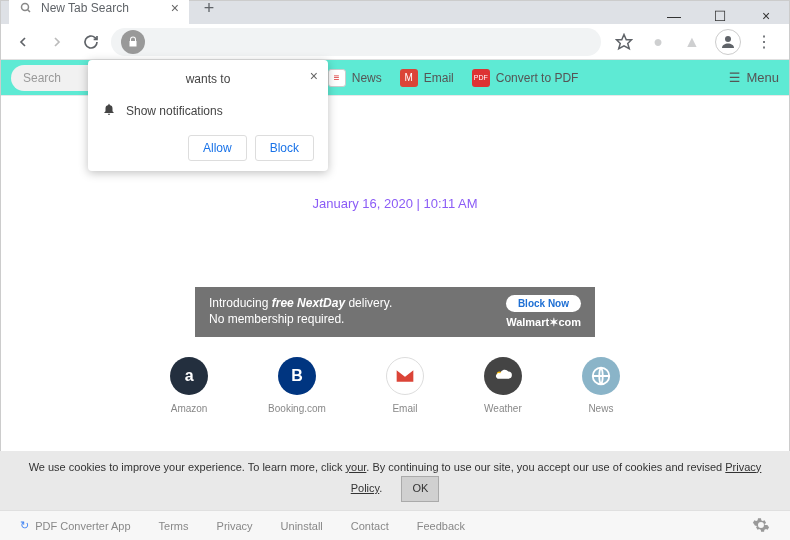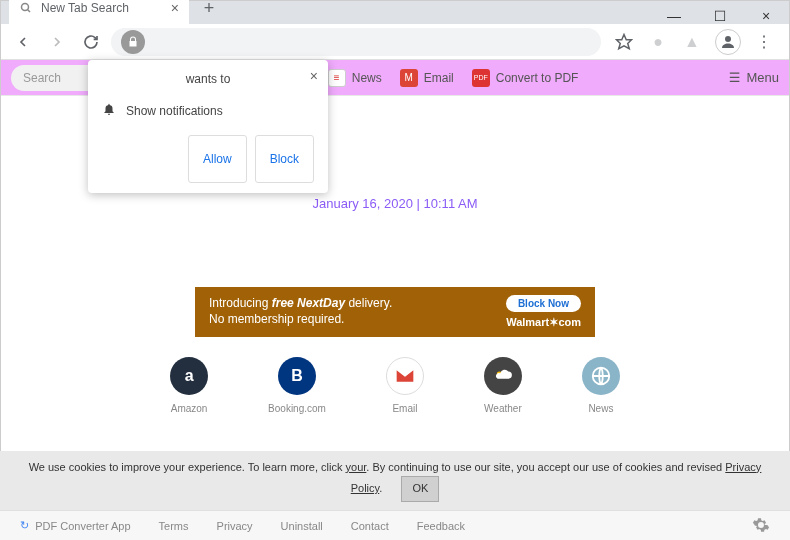--- a/index.html
+++ b/index.html
@@ -19,36 +19,36 @@
 .addressbar { height: 36px; background: #fff; display: flex; align-items: center; padding: 0 8px; gap: 6px; border-bottom: 1px solid #e0e0e0; }
 .nav-btn { width: 28px; height: 28px; border-radius: 50%; display: flex; align-items: center; justify-content: center; color: #5f6368; cursor: pointer; }
 .nav-btn.disabled { color: #bbb; }
 .url-area { flex: 1; height: 28px; background: #f1f3f4; border-radius: 14px; display: flex; align-items: center; padding: 0 10px; gap: 8px; }
 .lock-chip { width: 24px; height: 24px; background: #999; border-radius: 50%; display: flex; align-items: center; justify-content: center; }
 .right-icons { display: flex; align-items: center; gap: 12px; padding: 0 6px; }
 .right-icons > * { width: 22px; height: 22px; display: flex; align-items: center; justify-content: center; color: #5f6368; cursor: pointer; }
 .avatar { width: 26px; height: 26px; border-radius: 50%; background: #fff; border: 1px solid #ccc; display: flex; align-items: center; justify-content: center; }
 
 
-.toolbar { height: 36px; background: #f0abfc; border-bottom: 1px solid #e8e8e8; display: flex; align-items: center; padding: 0 10px; gap: 18px; font-size: 12px; color: #555; }
+.toolbar { height: 36px; background: #5eead4; border-bottom: 1px solid #e8e8e8; display: flex; align-items: center; padding: 0 10px; gap: 18px; font-size: 12px; color: #555; }
 .toolbar-search { width: 180px; height: 26px; background: #f1f1f1; border-radius: 13px; padding: 0 12px; display: flex; align-items: center; color: #999; font-size: 12px; }
 .toolbar-item { display: flex; align-items: center; gap: 6px; cursor: pointer; }
 .toolbar-spacer { flex: 1; }
 .menu-btn { display: flex; align-items: center; gap: 6px; cursor: pointer; font-size: 13px; }
 
 
 .content { flex: 1; background: #fff; display: flex; flex-direction: column; align-items: center; padding-top: 100px; position: relative; }
 .datetime { font-size: 13px; color: #8b5cf6; margin-bottom: 60px; }
 .search-wrap { display: flex; width: 500px; height: 44px; border: 1px solid #ddd; border-radius: 22px; overflow: hidden; }
 .search-input { flex: 1; border: none; padding: 0 18px; font-size: 14px; color: #444; outline: none; }
 .search-btn { width: 62px; background: #4285f4; display: flex; align-items: center; justify-content: center; cursor: pointer; border-radius: 22px; margin: -1px; }
 .search-btn svg { width: 20px; height: 20px; fill: #fff; }
 
 
-.ad-banner { margin-top: 16px; width: 400px; height: 50px; background: #a16207; color: #fff; display: flex; align-items: center; padding: 0 14px; font-size: 12px; gap: 10px; }
+.ad-banner { margin-top: 16px; width: 400px; height: 50px; background: #737373; color: #fff; display: flex; align-items: center; padding: 0 14px; font-size: 12px; gap: 10px; }
 .ad-text { flex: 1; line-height: 1.3; }
 .ad-free { font-weight: bold; }
 .ad-cta { background: #fff; color: #1e6fd4; border-radius: 12px; padding: 3px 12px; font-size: 10px; cursor: pointer; font-weight: bold; }
 .ad-logo { font-size: 11px; font-weight: bold; }
 
 
 .quicklinks { display: flex; gap: 60px; margin-top: 20px; }
 .ql-item { display: flex; flex-direction: column; align-items: center; gap: 8px; cursor: pointer; }
 .ql-icon { width: 38px; height: 38px; border-radius: 50%; display: flex; align-items: center; justify-content: center; font-size: 16px; color: #fff; font-weight: bold; }
 .ql-label { font-size: 10px; color: #888; }
@@ -62,21 +62,21 @@
 .footer { position: absolute; bottom: 0; left: 0; right: 0; height: 30px; background: #f7f7f7; border-top: 1px solid #e0e0e0; display: flex; align-items: center; padding: 0 20px; gap: 28px; font-size: 11px; color: #888; }
 .footer-brand { display: flex; align-items: center; gap: 6px; }
 .footer-gear { margin-left: auto; cursor: pointer; }
 
 
 .notif-popup { position: absolute; top: 60px; left: 88px; width: 240px; background: #fff; box-shadow: 0 2px 10px rgba(0,0,0,0.25); border-radius: 4px; padding: 12px 14px 10px; font-size: 12px; z-index: 100; }
 .notif-title { text-align: center; color: #444; padding-bottom: 12px; }
 .notif-close { position: absolute; top: 8px; right: 10px; cursor: pointer; color: #666; font-size: 14px; }
 .notif-row { display: flex; align-items: center; gap: 10px; color: #444; padding: 4px 0; }
 .notif-actions { display: flex; justify-content: flex-end; gap: 8px; margin-top: 12px; }
-.notif-btn { border: 1px solid #ddd; border-radius: 3px; padding: 16px 14px; font-size: 12px; color: #1a73e8; background: #fff; cursor: pointer; }
+.notif-btn { border: 1px solid #ddd; border-radius: 3px; padding: 5px 14px; font-size: 12px; color: #1a73e8; background: #fff; cursor: pointer; }
 
 
 .ic-amazon { background: #232f3e; }
 .ic-booking { background: #003580; }
 .ic-gmail { background: #fff; border: 1px solid #ddd; }
 .ic-weather { background: #444; }
 .ic-news { background: #8ab4c8; }
 .mini-icon { width: 18px; height: 18px; display: inline-flex; align-items: center; justify-content: center; border-radius: 3px; font-size: 10px; color: #fff; }
 </style>
 </head>

